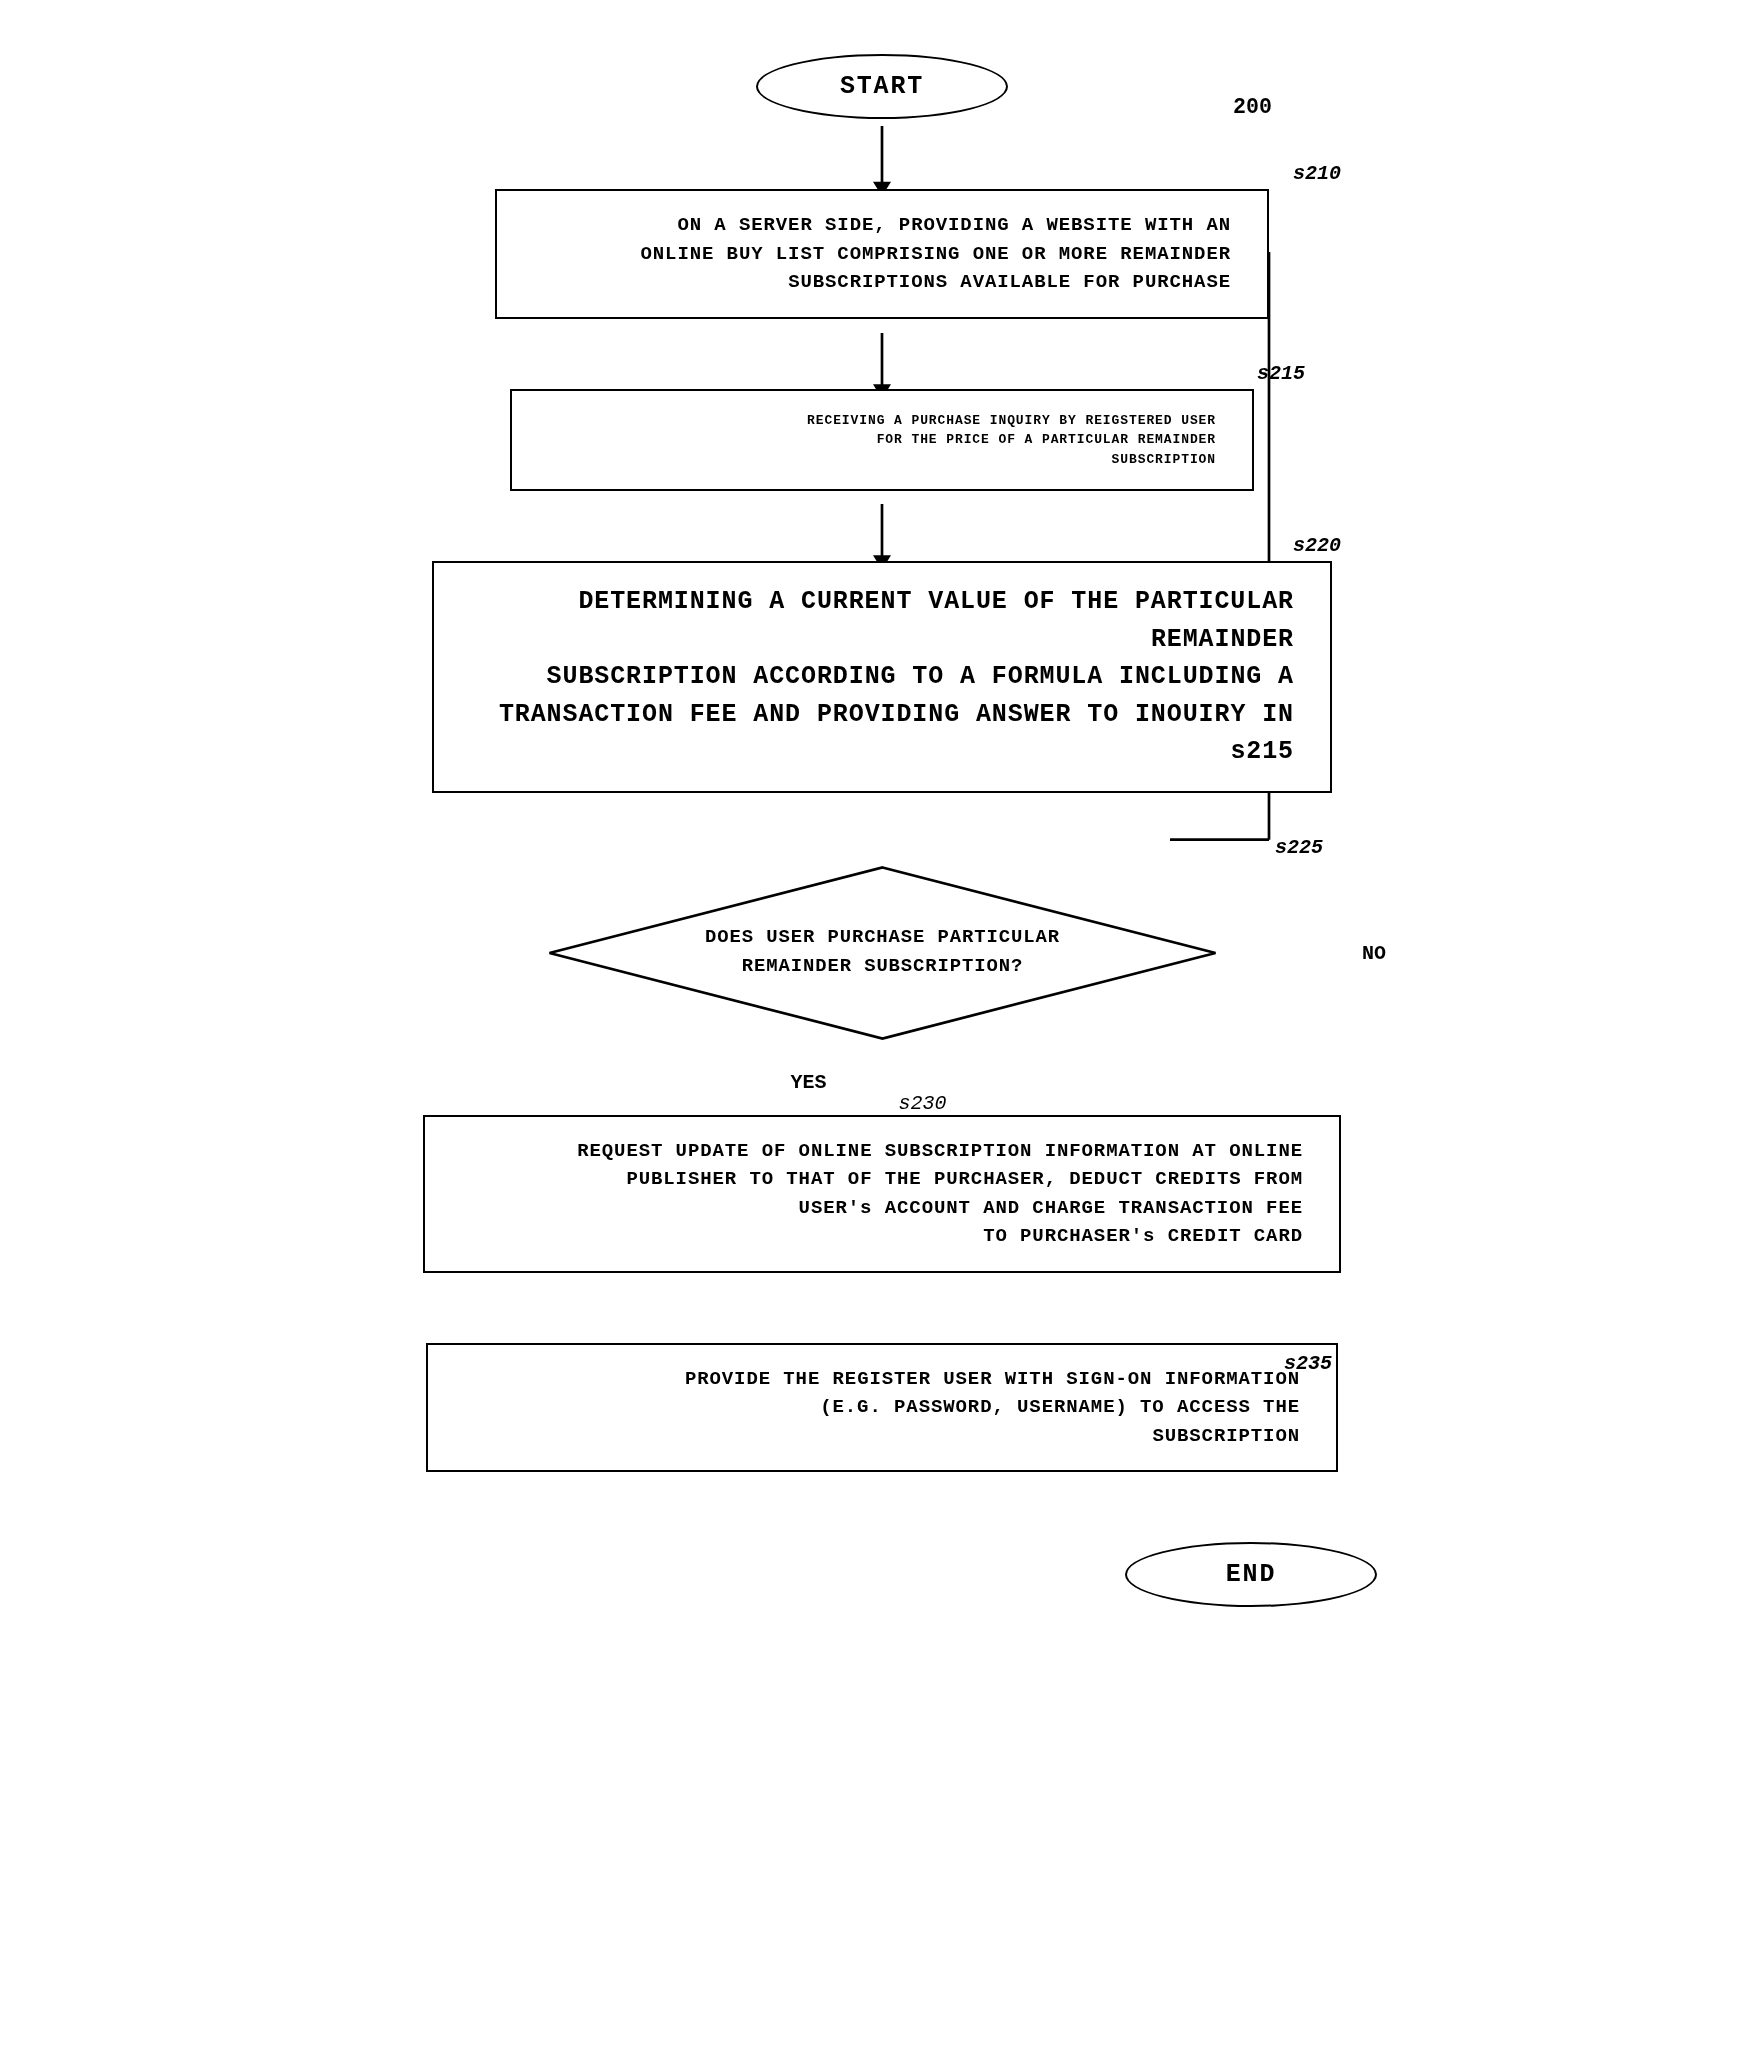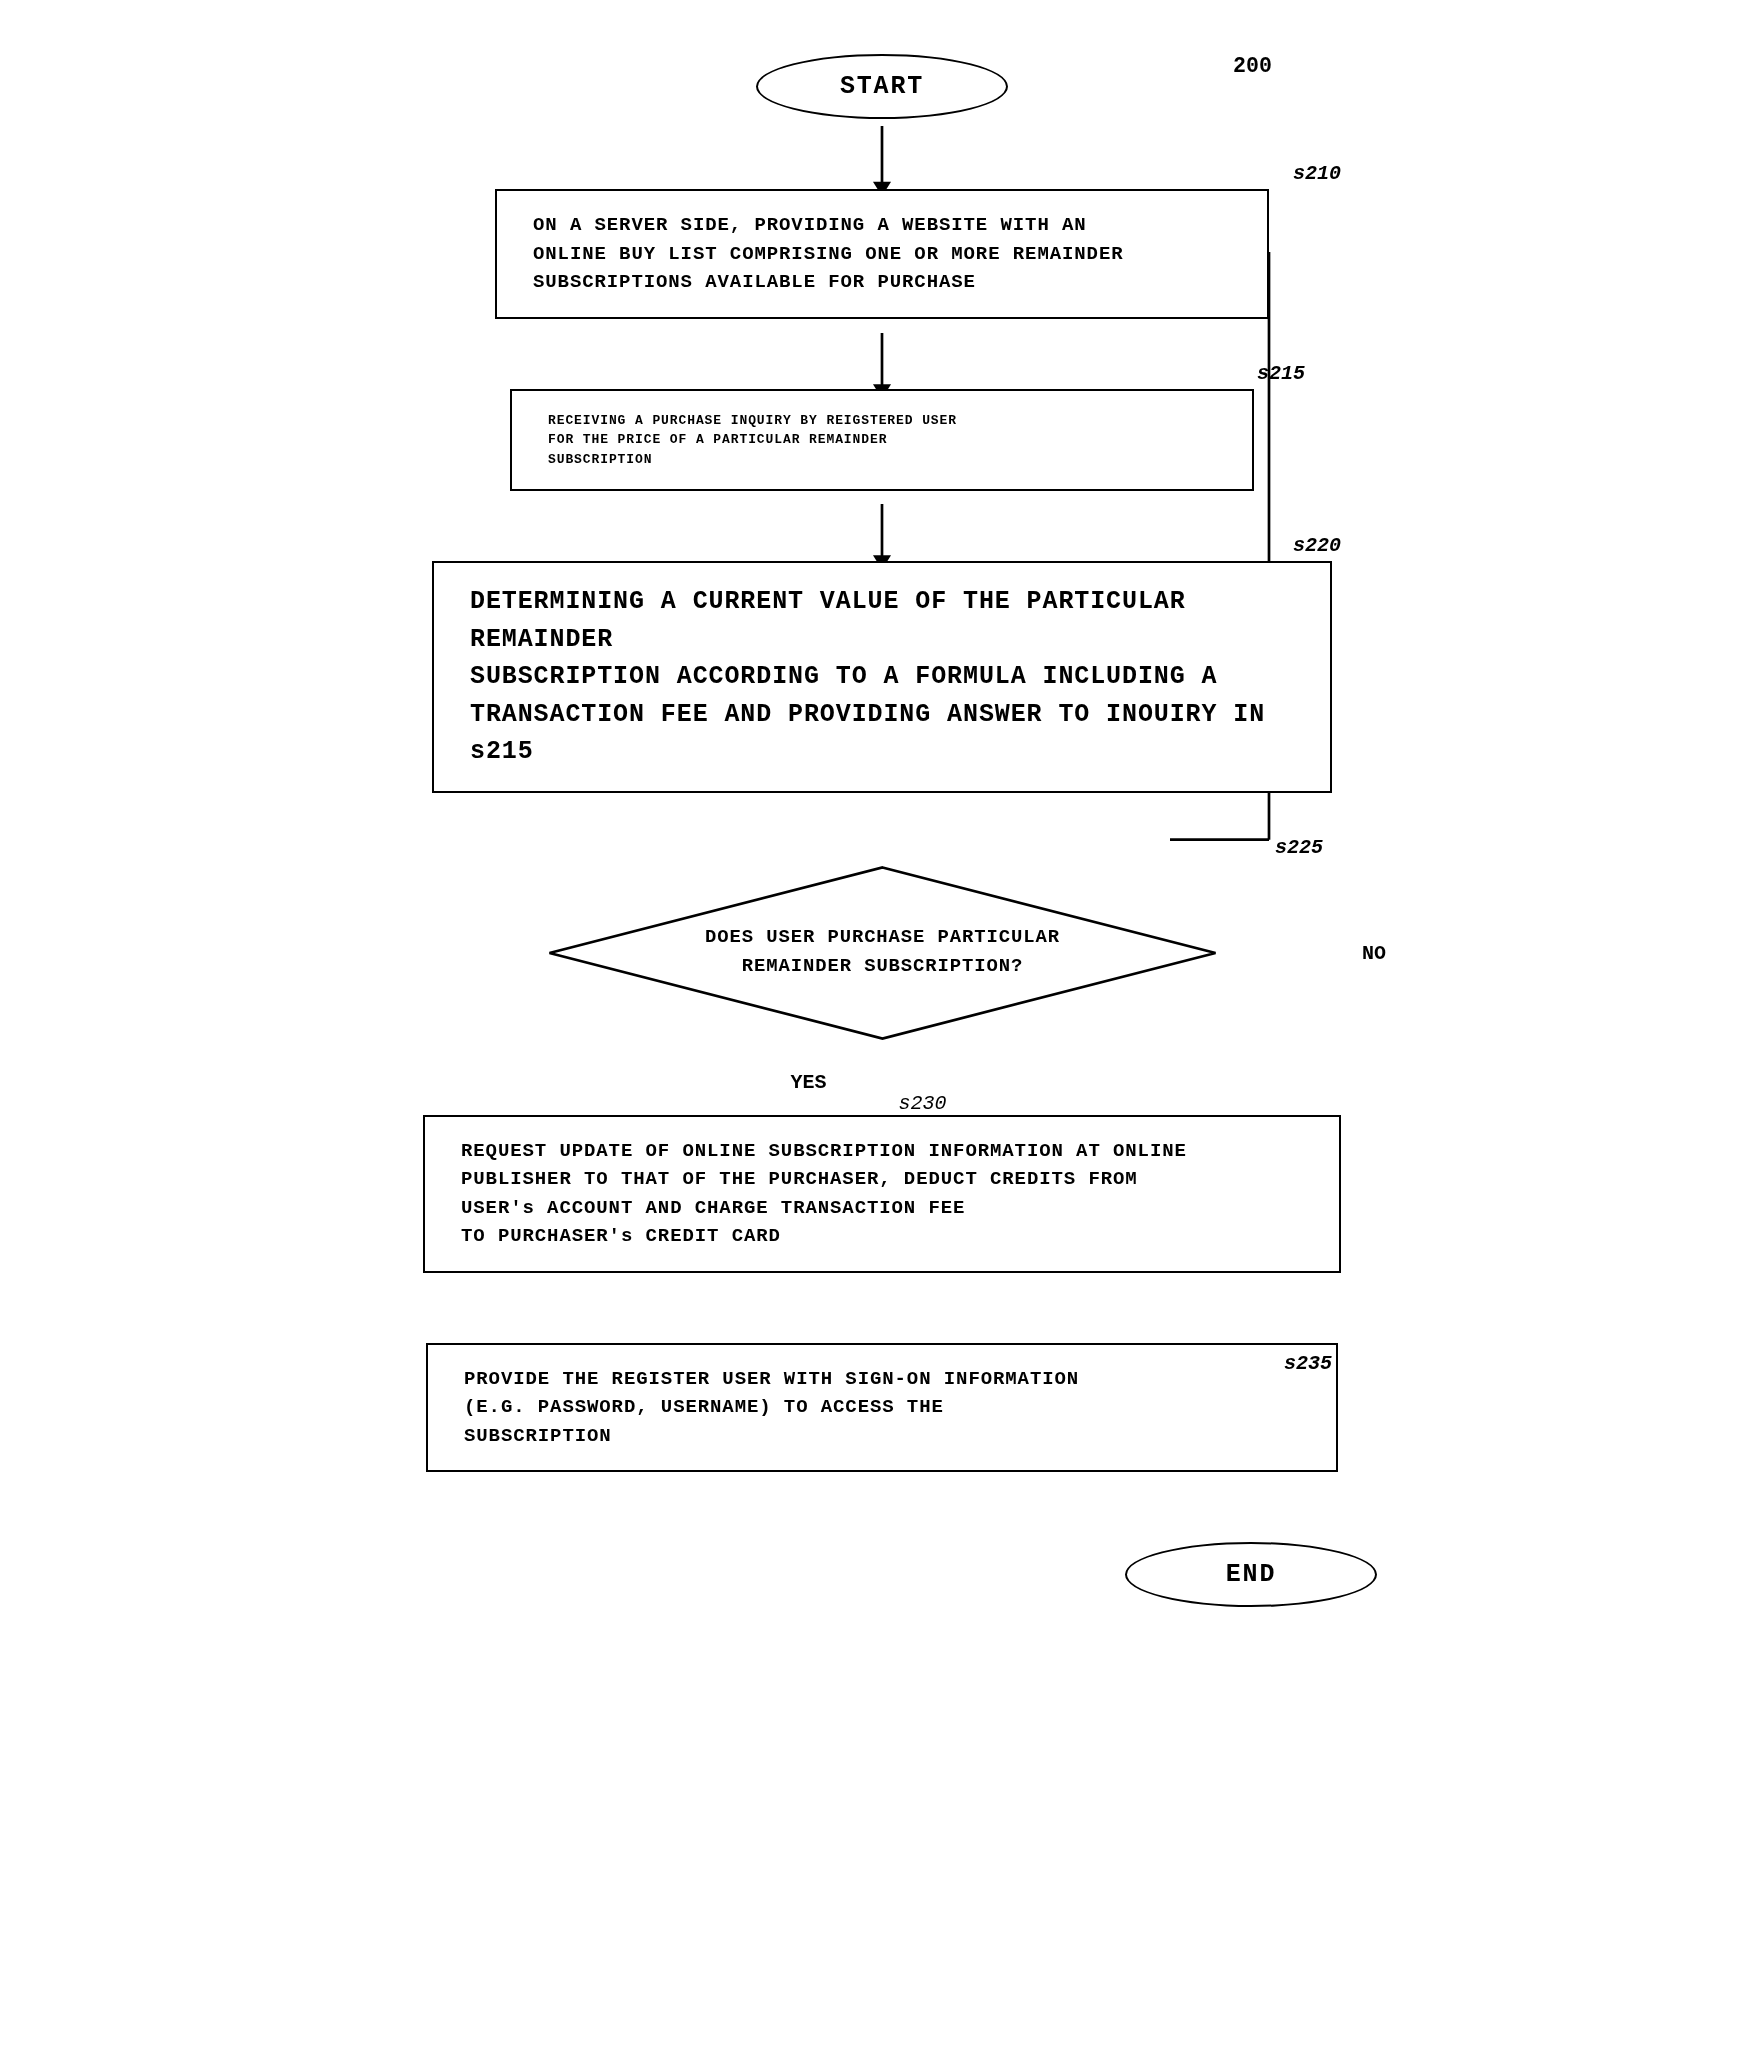--- a/index.html
+++ b/index.html
@@ -29,21 +29,21 @@
       font-weight: bold;
       font-size: 25px;
       letter-spacing: 1.8px;
       min-width: 252px;
     }
 
     
     .shape-rect {
       border: 2.7px solid #000;
       background: #fff;
-      text-align: left;
+      text-align: right;
       font-weight: bold;
       font-size: 20px;
       letter-spacing: 0.9px;
       line-height: 1.5;
       padding: 20px 36px;
       width: 810px;
     }
 
     .flow-wrapper {
       position: relative;
@@ -82,21 +82,21 @@
     <polygon points="540,1557 560,1557 550,1573" fill="#000"></polygon>
 
     <line x1="870" y1="893" x2="980" y2="893" stroke="#000" stroke-width="3"></line>
 
     <line x1="980" y1="893" x2="980" y2="240" stroke="#000" stroke-width="3"></line>
 
     <line x1="980" y1="240" x2="800" y2="240" stroke="#000" stroke-width="3"></line>
     <polygon points="803,230 803,250 787,240" fill="#000"></polygon>
   </svg>
 
-  <div style="position:relative; display:flex; align-items:flex-start; justify-content:center; width:100%; margin-top:18px;">
+  <div style="position:relative; display:flex; align-items:flex-end; justify-content:center; width:100%; margin-top:18px;">
     <div class="shape-ellipse">START</div>
     <span style="position:absolute; right:105px; font-size:21.6px; font-weight:bold;">200</span>
   </div>
 
   <div style="height:70px;"></div>
 
   <div style="position:relative; display:flex; align-items:center; justify-content:center; width:100%;">
     <div class="shape-rect" style="width:774px; font-size:19px;">
       ON A SERVER SIDE, PROVIDING A WEBSITE WITH AN<br>
       ONLINE BUY LIST COMPRISING ONE OR MORE REMAINDER<br>

